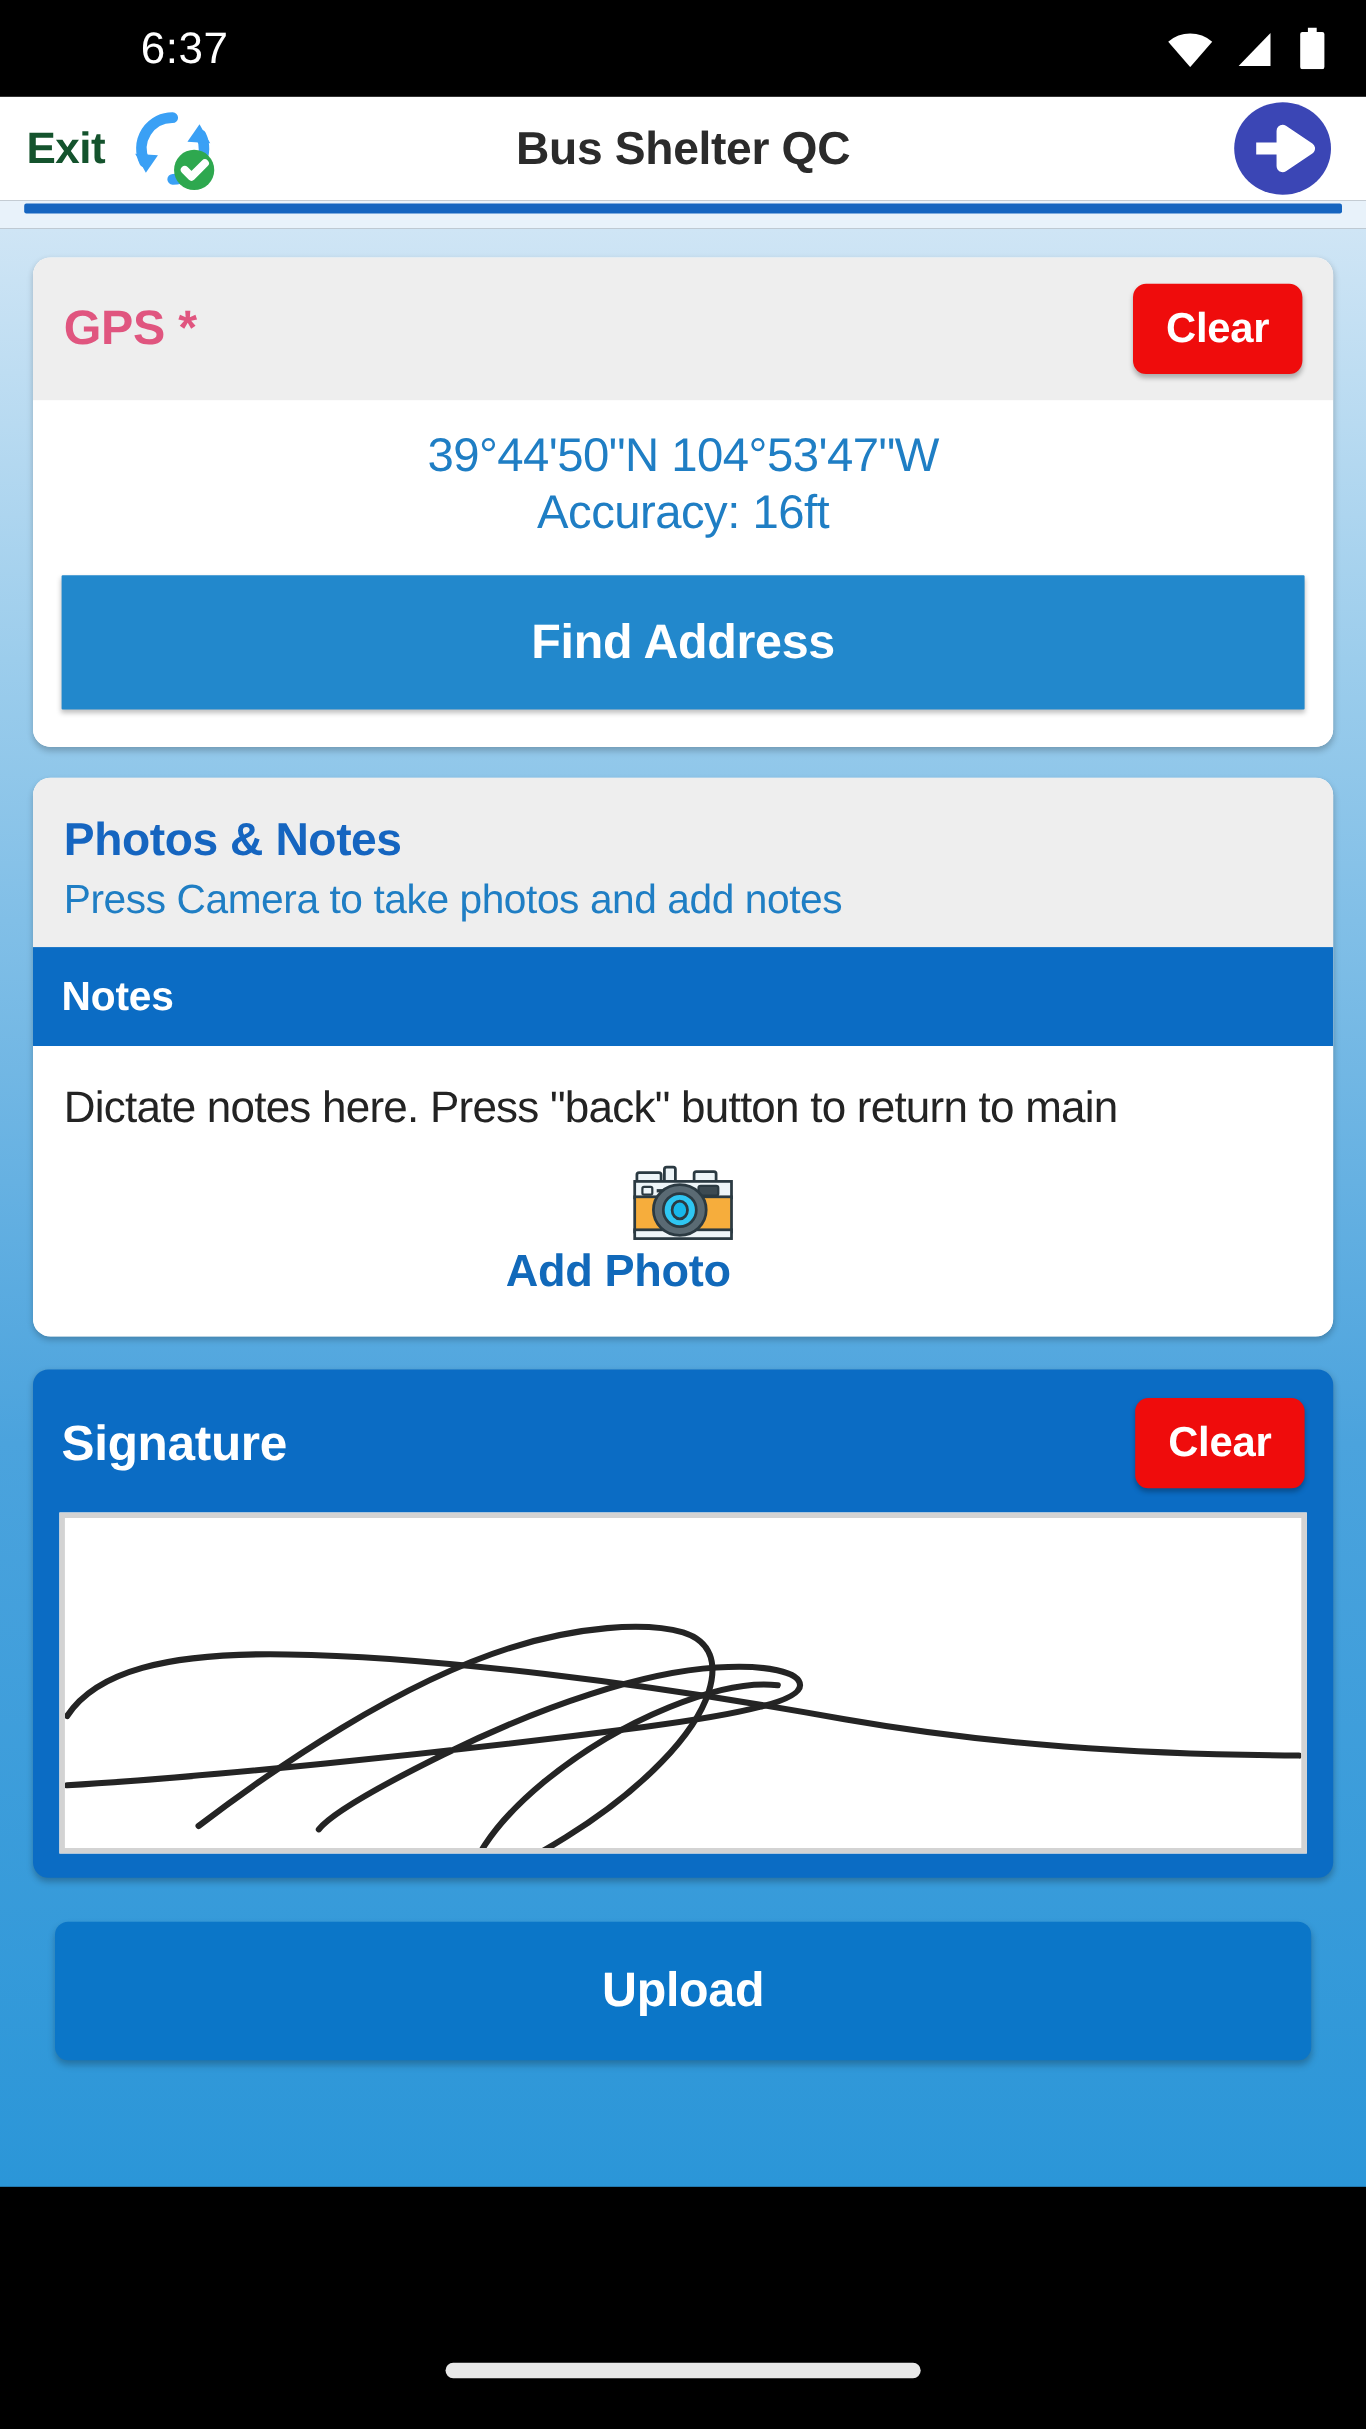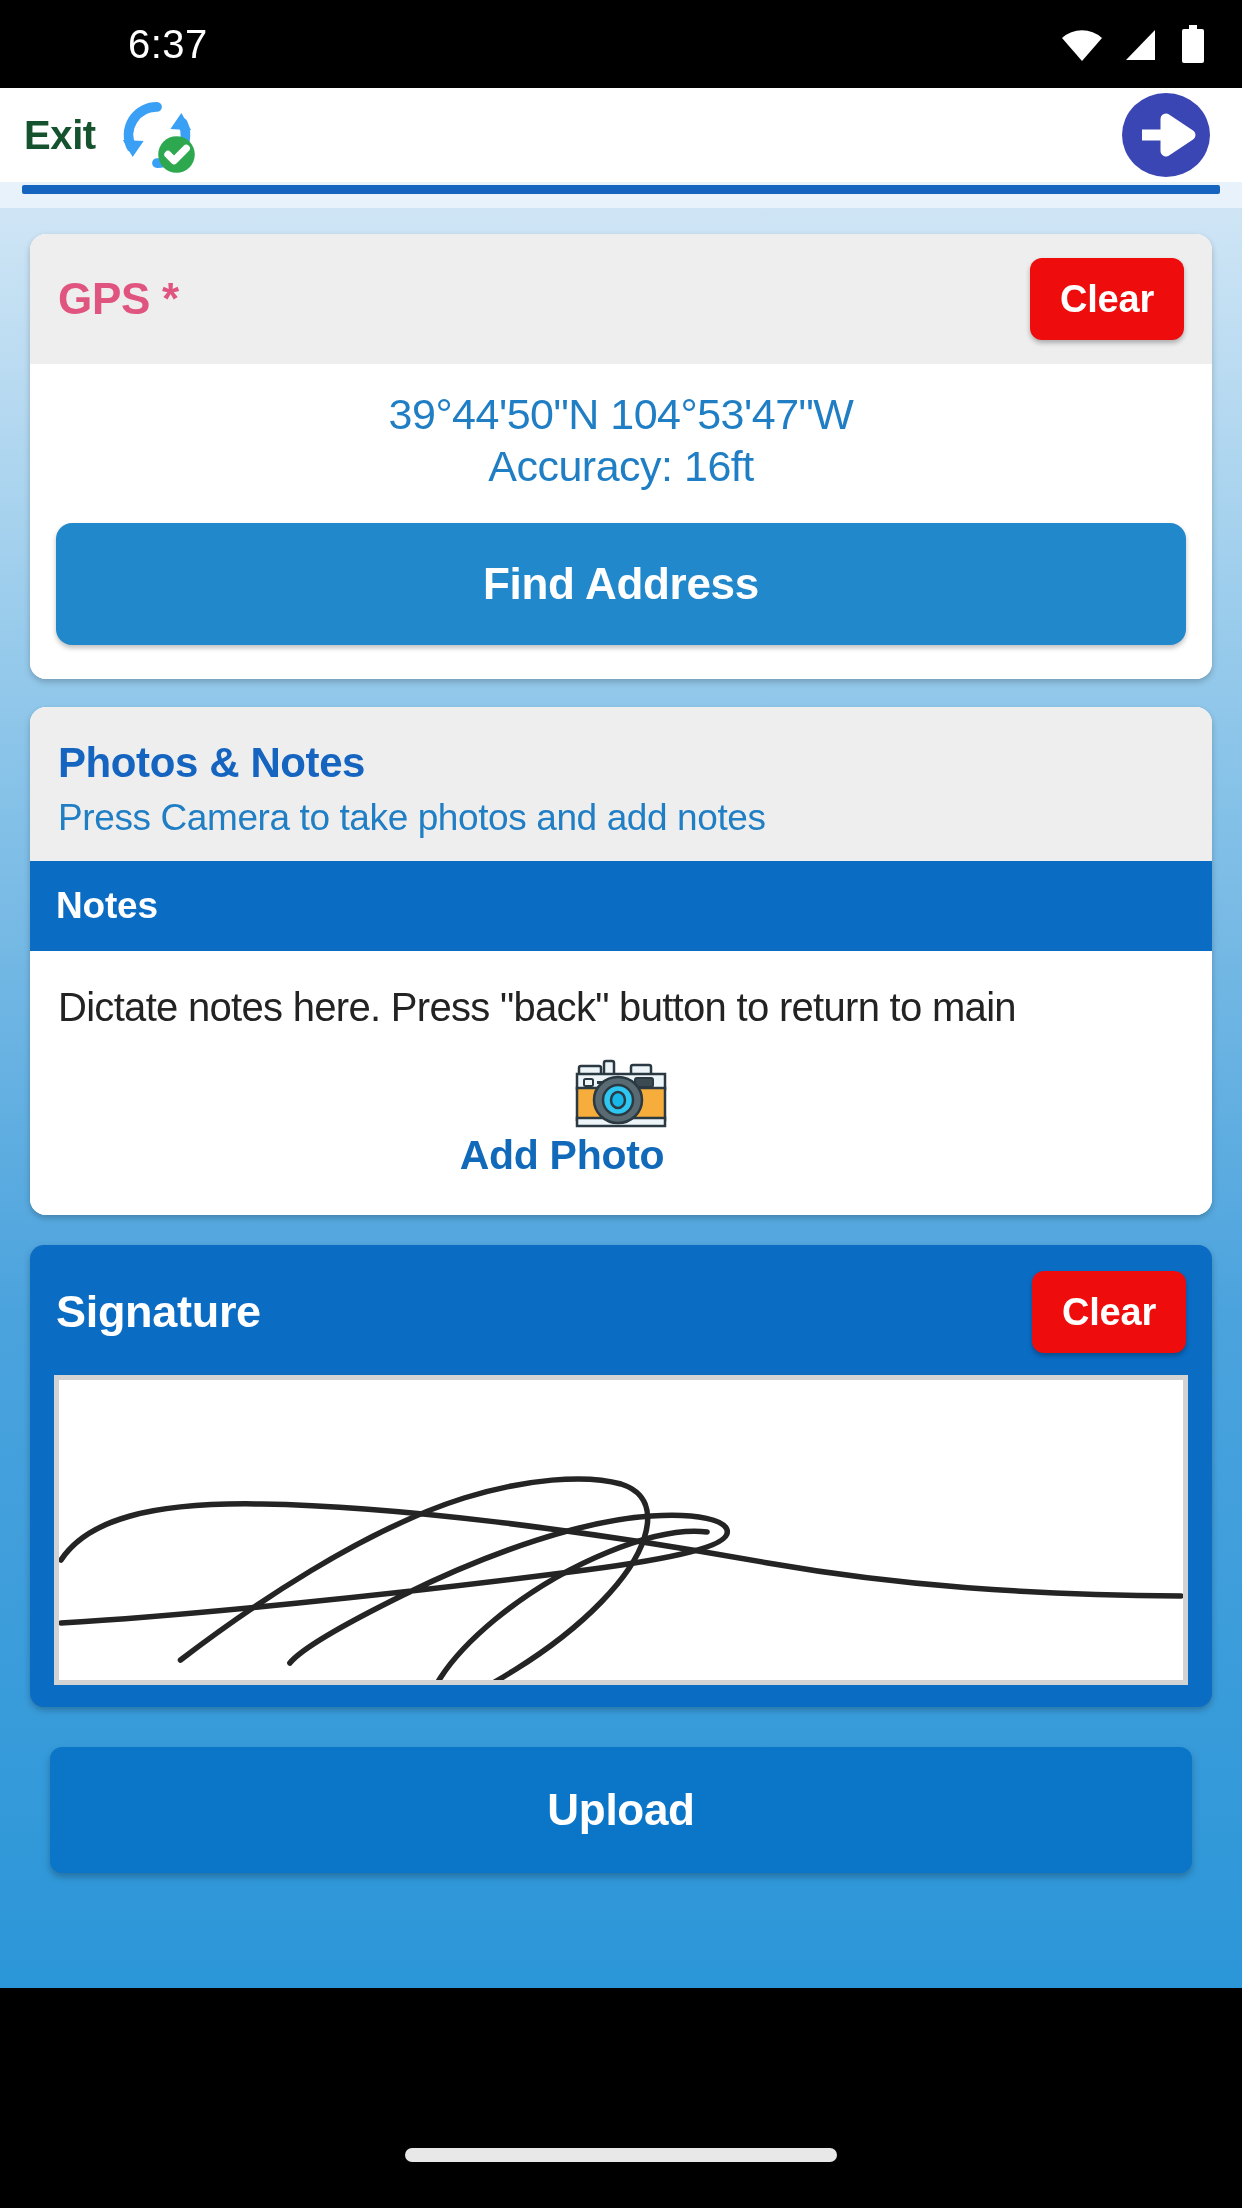--- a/index.html
+++ b/index.html
@@ -80,21 +80,21 @@
     box-shadow:0 3px 5px rgba(0,0,0,.28); line-height:1;
   }
 
   .gps-body { background:#fff; padding:24px 26px 34px 26px; }
   .gps-line {
     text-align:center; color:#1f7ec4; font-size:43px;
     line-height:1.22; letter-spacing:-.5px;
   }
   .find-btn {
     display:block; width:100%; margin-top:30px;
-    background:#2288cc; color:#fff; border:none; border-radius:16px;
+    background:#2288cc; color:#fff; border:none; border-radius:1px;
     font-size:44px; font-weight:bold; padding:36px 0;
     box-shadow:0 3px 5px rgba(0,0,0,.25); letter-spacing:-.3px;
   }
 
   
   .pn-card { margin-top:28px; }
   .pn-head {
     background:#eeeeee; padding:32px 28px 22px 28px;
   }
   .pn-title {
@@ -175,20 +175,21 @@
   <div class="toolbar">
     <div class="exit-btn">Exit</div>
     <svg class="sync-icon" viewBox="0 0 64 64">
       <path d="M32 9 A23 23 0 0 0 11 42" fill="none" stroke="#3aa0f5" stroke-width="8" stroke-linecap="round"></path>
       <path d="M4 36 L12 50 L21 37 Z" fill="#3aa0f5"></path>
       <path d="M32 55 A23 23 0 0 0 53 22" fill="none" stroke="#3aa0f5" stroke-width="8" stroke-linecap="round"></path>
       <path d="M60 28 L52 14 L43 27 Z" fill="#3aa0f5"></path>
       <circle cx="48" cy="48" r="15" fill="#2ea84f"></circle>
       <path d="M41 48 L46 53 L56 43" fill="none" stroke="#fff" stroke-width="6" stroke-linecap="round" stroke-linejoin="round"></path>
     </svg>
+    <div class="toolbar-title">Bus Shelter QC</div>
     <svg class="next-btn" viewBox="0 0 92 92">
       <ellipse cx="46" cy="46" rx="44" ry="42" fill="#3b46b5"></ellipse>
       <path d="M22 46 L58 46 M46 30 L70 46 L46 62 Z" fill="#fff" stroke="#fff" stroke-width="11" stroke-linejoin="round"></path>
     </svg>
   </div>
 
   <div class="progressbar"></div>
 
   <div class="content">
 

